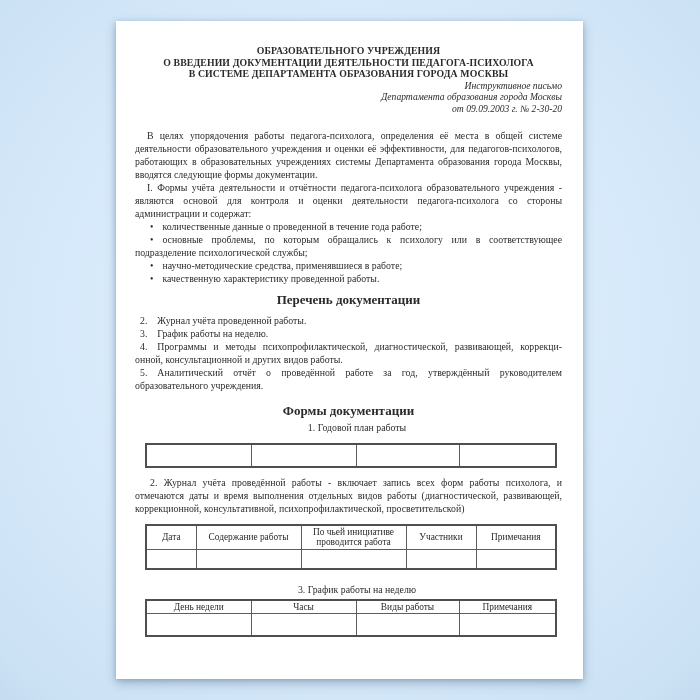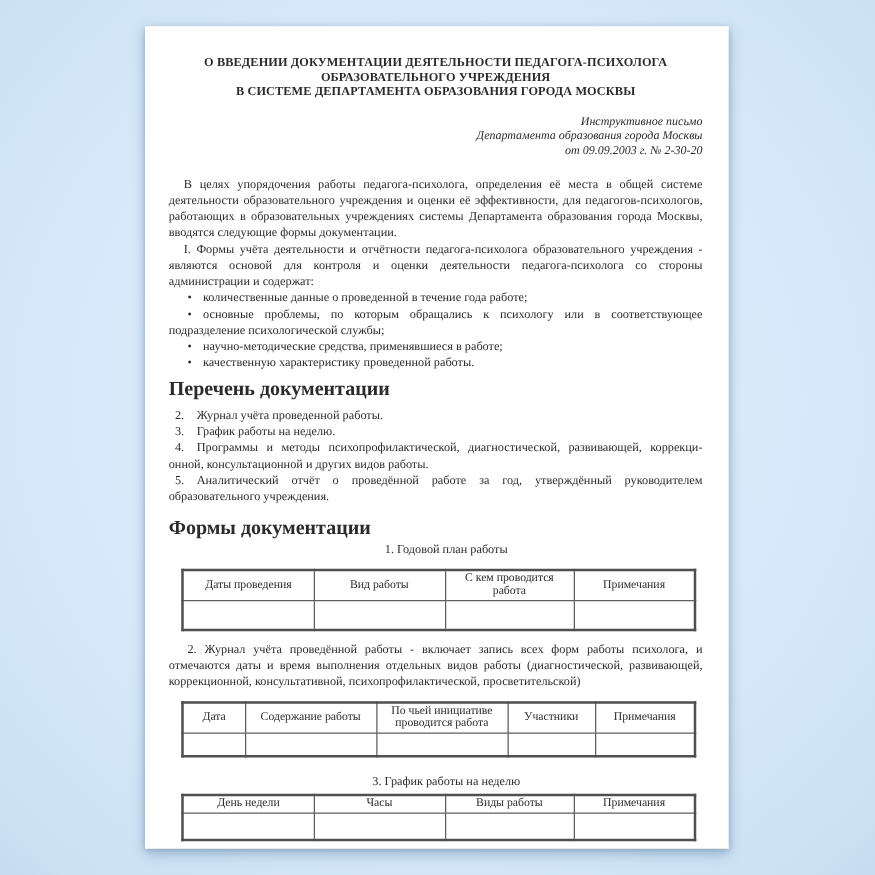--- a/index.html
+++ b/index.html
@@ -30,21 +30,21 @@
     line-height: 13px;
   }
   .doc-title {
     text-align: center;
     font-weight: 700;
     font-size: 9.8px;
     line-height: 11.5px;
     letter-spacing: 0.1px;
   }
   .source-block {
-    margin-top: 12px;
+    margin-top: 0;
     text-align: right;
     font-style: italic;
     font-size: 9.6px;
     line-height: 11.8px;
   }
   .body-block {
     margin-top: 14px;
     text-align: justify;
   }
   .para {
@@ -53,23 +53,23 @@
   }
   .bullet-item {
     margin: 0;
     text-indent: 15px;
     text-align: justify;
   }
   .bullet-item .bullet-mark {
     padding-right: 9px;
   }
   .section-heading {
-    text-align: left;
+    text-align: center;
     font-weight: 700;
-    font-size: 16px;
+    font-size: 13px;
     margin: 8px 0 8px 0;
   }
   .numbered-list {
     text-align: justify;
   }
   .num-item {
     margin: 0;
     text-indent: 5px;
   }
   .num-item .num {
@@ -114,22 +114,22 @@
   .t3-head { height: 13px; }
   .t3-row  { height: 22px; }
 </style>
 </head>
 <body>
 
 <div class="paper">
   <div class="content">
 
     <div class="doc-title">
+      <div>ОБРАЗОВАТЕЛЬНОГО УЧРЕЖДЕНИЯ</div>
       <div>О ВВЕДЕНИИ ДОКУМЕНТАЦИИ ДЕЯТЕЛЬНОСТИ ПЕДАГОГА-ПСИХОЛОГА</div>
-      <div>ОБРАЗОВАТЕЛЬНОГО УЧРЕЖДЕНИЯ</div>
       <div>В СИСТЕМЕ ДЕПАРТАМЕНТА ОБРАЗОВАНИЯ ГОРОДА МОСКВЫ</div>
     </div>
 
     <div class="source-block">
       <div>Инструктивное письмо</div>
       <div>Департамента образования города Москвы</div>
       <div>от 09.09.2003 г. № 2-30-20</div>
     </div>
 
     <div class="body-block">
@@ -157,26 +157,20 @@
       <p class="table-caption">1. Годовой план работы</p>
 
       <table class="doc-table mt9">
         <colgroup>
           <col style="width:105px">
             <col style="width:105px">
             <col style="width:103px">
             <col style="width:97px">
         </colgroup>
         <tbody>
-            <tr class="t1-head">
-          <th>Даты проведения</th>
-          <th>Вид работы</th>
-          <th>С кем проводится работа</th>
-          <th>Примечания</th>
-        </tr>
         <tr class="t1-row">
           <td></td>
           <td></td>
           <td></td>
           <td></td>
         </tr>
       </tbody>
         </table>
 
       <p class="caption-para">2. Журнал учёта проведённой работы - включает запись всех форм работы психолога, и отмечаются даты и время выполнения отдельных видов работы (диагностической, развивающей, коррекционной, консультативной, психопрофилактической, просветительской)</p>

